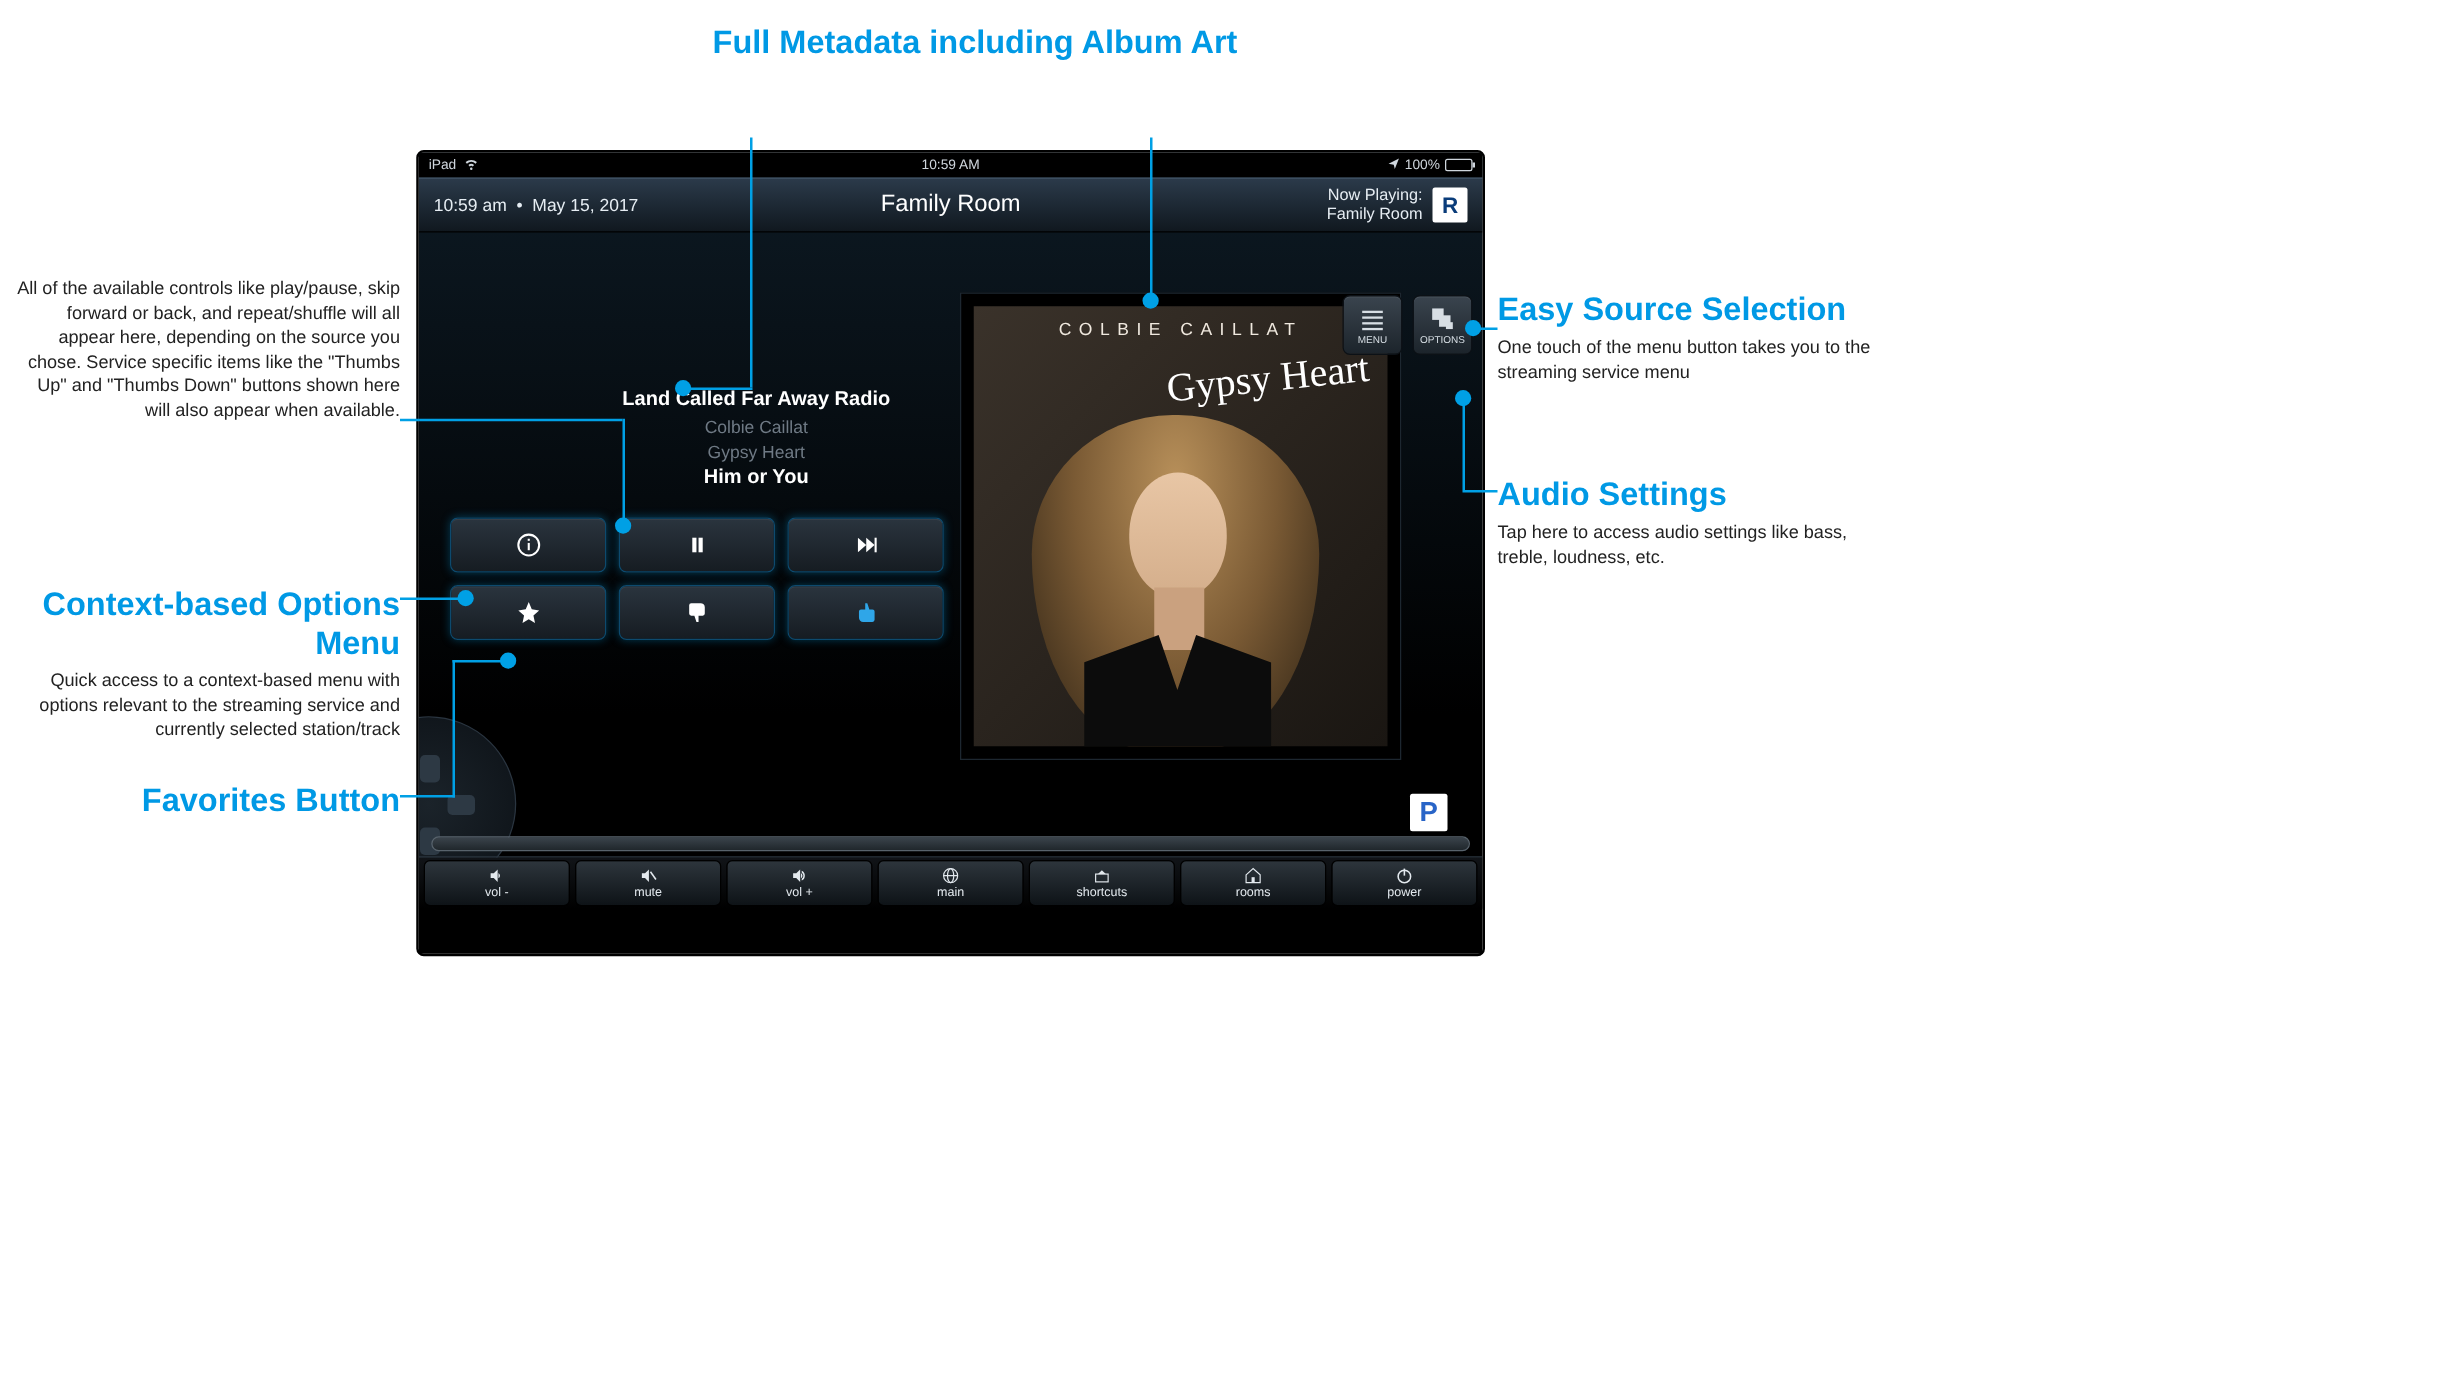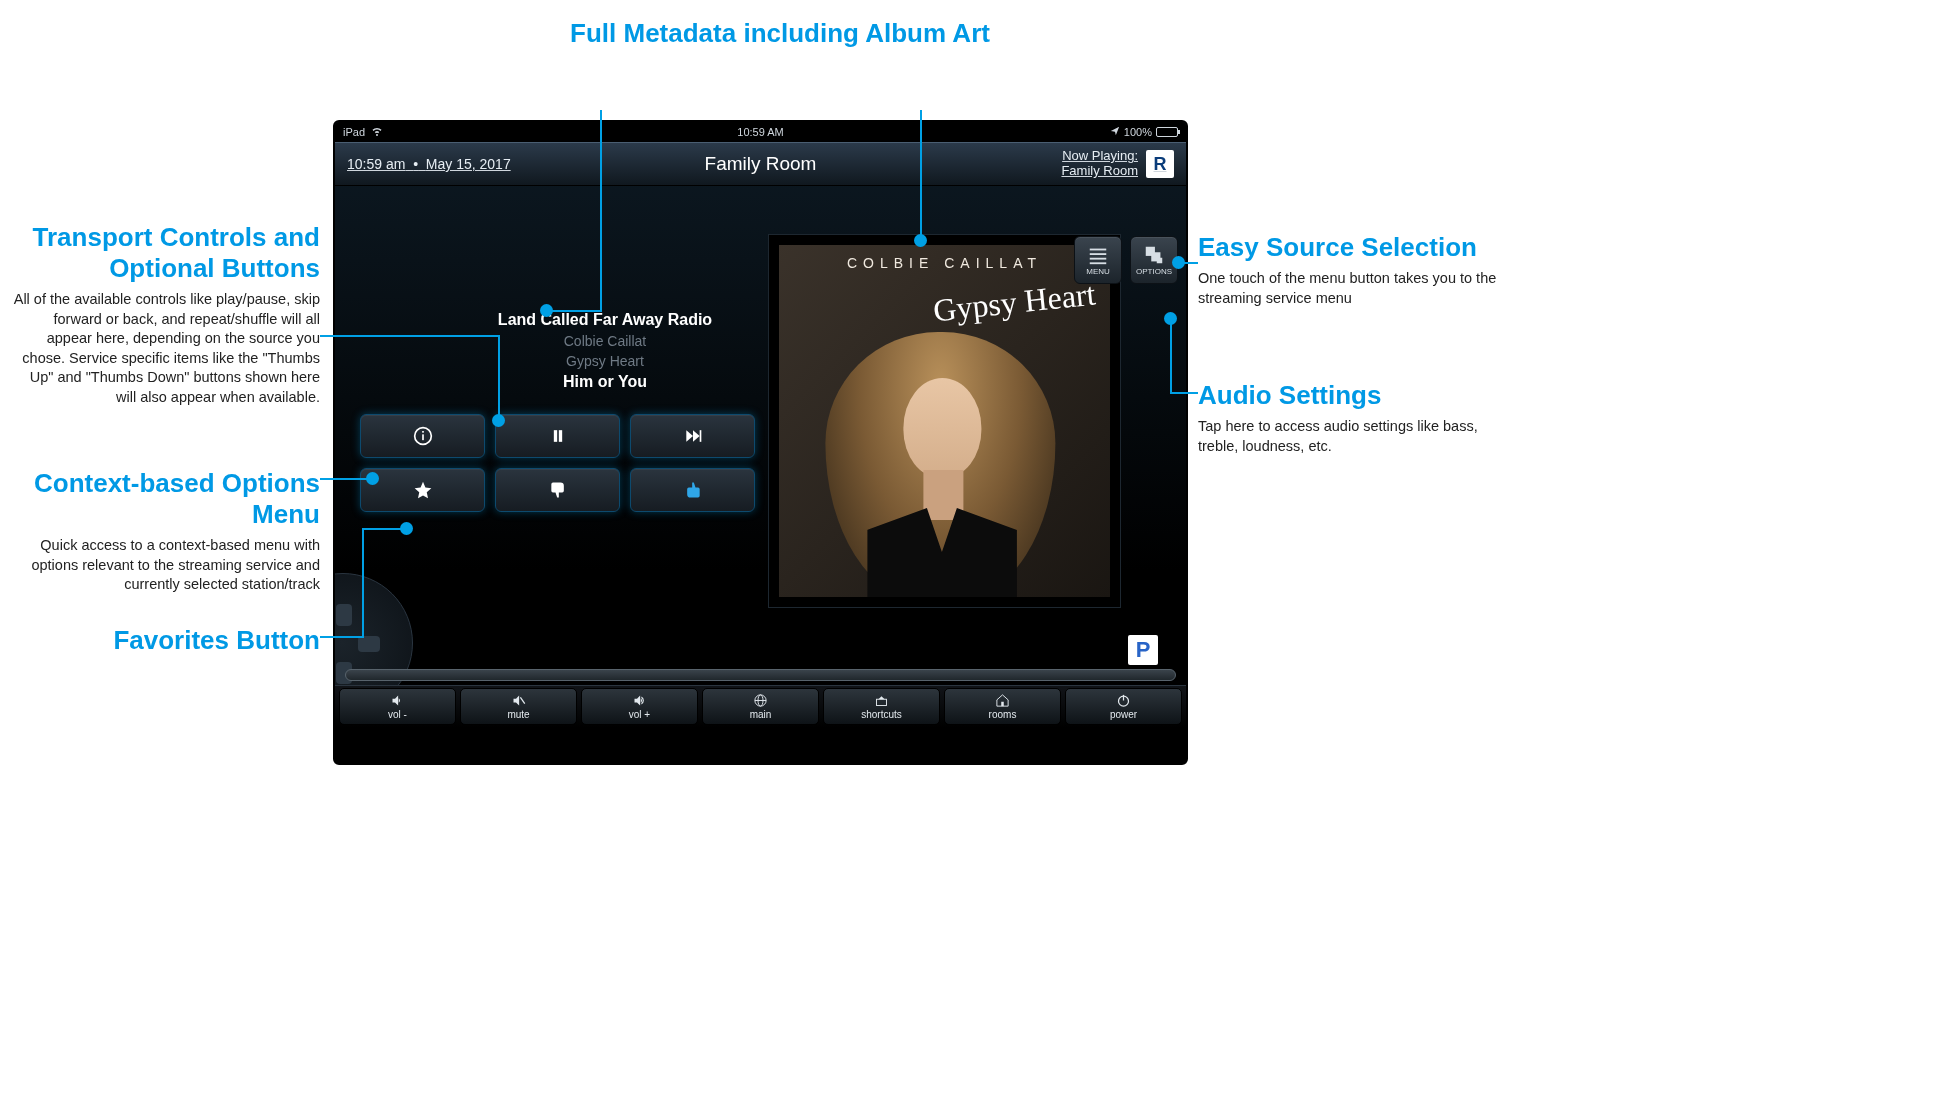--- a/index.html
+++ b/index.html
@@ -18,21 +18,21 @@
   .ios-status .wifi { margin-left:6px; }
   .ios-status .time { position:absolute; left:50%; transform:translateX(-50%); }
   .ios-status .right { margin-left:auto; display:flex; align-items:center; gap:4px; }
   .battery-shell { width:22px; height:10px; border:1px solid #cfd6dd; border-radius:2px; position:relative; }
   .battery-shell::after { content:""; position:absolute; right:-3px; top:2px; width:2px; height:4px; background:#cfd6dd; }
   .battery-fill { background:#cfd6dd; height:100%; width:100%; }
 
   .app-header {
     height:44px; background:linear-gradient(#2b3a4a,#10181f);
     border-top:1px solid #4a5e72; border-bottom:1px solid #000;
-    display:flex; align-items:center; padding:12px 12px; position:relative;text-decoration:underline;
+    display:flex; align-items:center; padding:12px 12px; position:relative;
   }
   .header-left { font-size:14px; color:#e6edf3; }
   .header-title { position:absolute; left:50%; transform:translateX(-50%); font-size:19px; color:#fff; }
   .header-right { margin-left:auto; text-align:right; font-size:13px; line-height:1.15; color:#e6edf3; display:flex; align-items:center; gap:8px; }
   .logo-box { width:28px; height:28px; background:#fff; display:flex; align-items:center; justify-content:center; color:#0a3c7a; font-weight:bold; font-size:18px; border-radius:2px; }
 
   .main-area { position:relative; height:541px; }
   .metadata { position:absolute; left:130px; top:125px; width:280px; text-align:center; }
   .metadata .line1 { color:#fff; font-weight:600; font-size:16px; margin-bottom:4px; }
   .metadata .line2, .metadata .line3 { color:#6f7a85; font-size:14px; margin-bottom:4px; }
@@ -315,21 +315,20 @@
   <div class="line" style="left:600px; top:110px; width:2px; height:200px;"></div>
   <div class="line" style="left:546px; top:310px; width:56px; height:2px;"></div>
   <div class="dot" style="left:540px; top:304px;"></div>
 </div>
 <div class="leader">
   <div class="line" style="left:920px; top:110px; width:2px; height:130px;"></div>
   <div class="dot" style="left:914px; top:234px;"></div>
 </div>
 
 <div class="callout left" style="left:10px; top:222px;">
-  <h3>Transport Controls and Optional Buttons</h3>
   <p>All of the available controls like play/pause, skip forward or back, and repeat/shuffle will all appear here, depending on the source you chose.  Service specific items like the "Thumbs Up" and "Thumbs Down" buttons shown here will also appear when available.</p>
 </div>
 <div class="leader">
   <div class="line" style="left:320px; top:335px; width:178px; height:2px;"></div>
   <div class="line" style="left:498px; top:335px; width:2px; height:83px;"></div>
   <div class="dot" style="left:492px; top:414px;"></div>
 </div>
 
 <div class="callout left" style="left:10px; top:468px;">
   <h3>Context-based Options Menu</h3>

